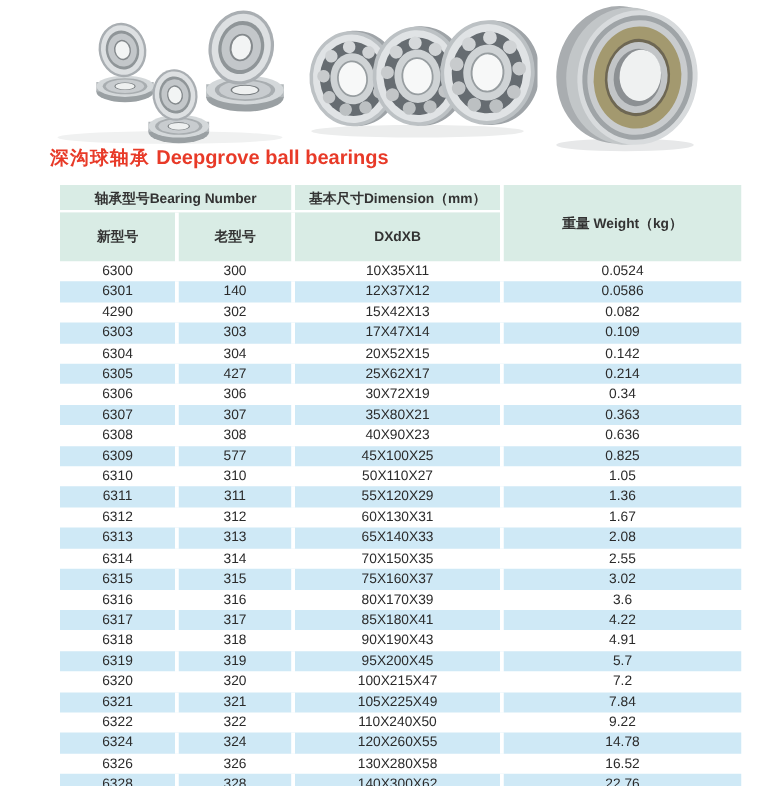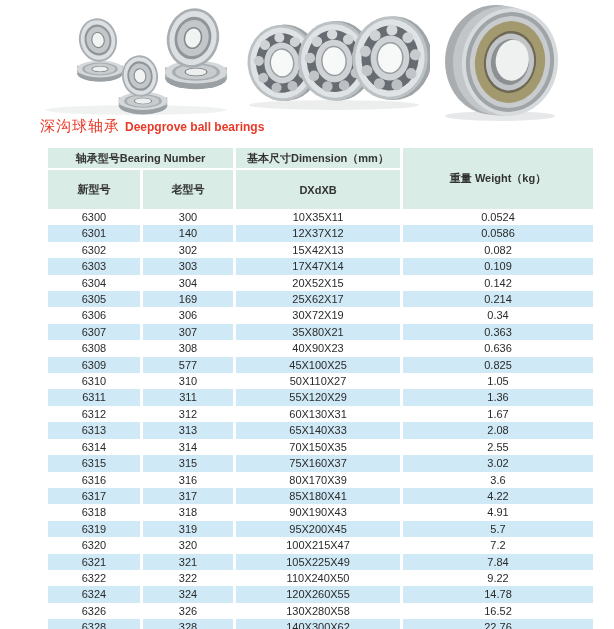--- a/index.html
+++ b/index.html
@@ -5,22 +5,22 @@
   html,body{margin:0;padding:0;background:#ffffff;}
   .page{
     position:relative;width:614px;height:629px;background:#ffffff;overflow:hidden;
     font-family:"Liberation Sans","DejaVu Sans",sans-serif;
   }
   .photo{position:absolute;}
   .photo-cluster{left:36px;top:2px;width:202px;height:116px;}
   .photo-three{left:234px;top:8px;width:196px;height:104px;}
   .photo-large{left:428px;top:2px;width:150px;height:122px;}
   .title-row{position:absolute;left:40px;top:117px;white-space:nowrap;}
-  .title-cn{font-size:15px;font-weight:normal;color:var(--title-color,#e83a28);letter-spacing:1px;}
-  .title-en{font-size:12px;font-weight:bold;color:var(--title-color,#e83a28);margin-left:5px;}
+  .title-cn{font-size:15px;font-weight:bold;color:var(--title-color,#e83a28);letter-spacing:1px;}
+  .title-en{font-size:16px;font-weight:bold;color:var(--title-color,#e83a28);margin-left:5px;}
   .spec-table{
     position:absolute;left:48px;top:148px;width:545px;
     border-collapse:separate;border-spacing:0;table-layout:fixed;
   }
   .spec-table th{
     background:var(--header-bg,#d9ece5);
     font-size:11px;font-weight:bold;color:#333;
     padding:0;text-align:center;vertical-align:middle;
   }
   .spec-table thead tr.hrow1 th{height:20px;}
@@ -141,40 +141,40 @@
           <td>10X35X11</td>
           <td>0.0524</td>
         </tr>
         <tr>
           <td>6301</td>
           <td>140</td>
           <td>12X37X12</td>
           <td>0.0586</td>
         </tr>
         <tr>
-          <td>6302</td>
+          <td>4290</td>
           <td>302</td>
           <td>15X42X13</td>
           <td>0.082</td>
         </tr>
         <tr>
           <td>6303</td>
           <td>303</td>
           <td>17X47X14</td>
           <td>0.109</td>
         </tr>
         <tr>
           <td>6304</td>
           <td>304</td>
           <td>20X52X15</td>
           <td>0.142</td>
         </tr>
         <tr>
           <td>6305</td>
-          <td>169</td>
+          <td>427</td>
           <td>25X62X17</td>
           <td>0.214</td>
         </tr>
         <tr>
           <td>6306</td>
           <td>306</td>
           <td>30X72X19</td>
           <td>0.34</td>
         </tr>
         <tr>

